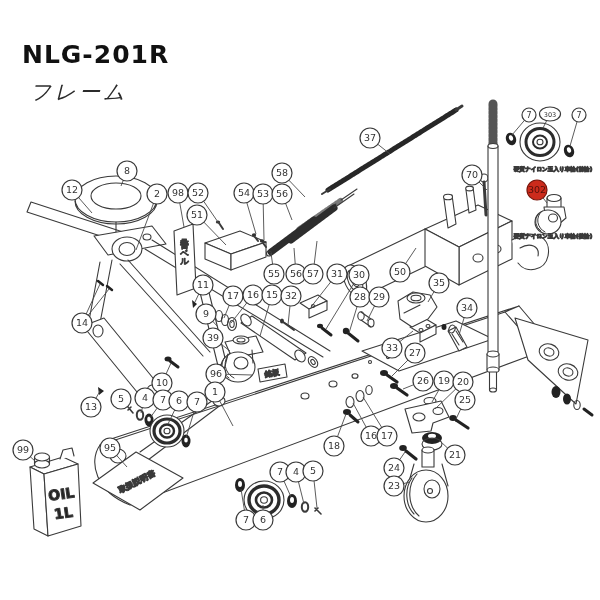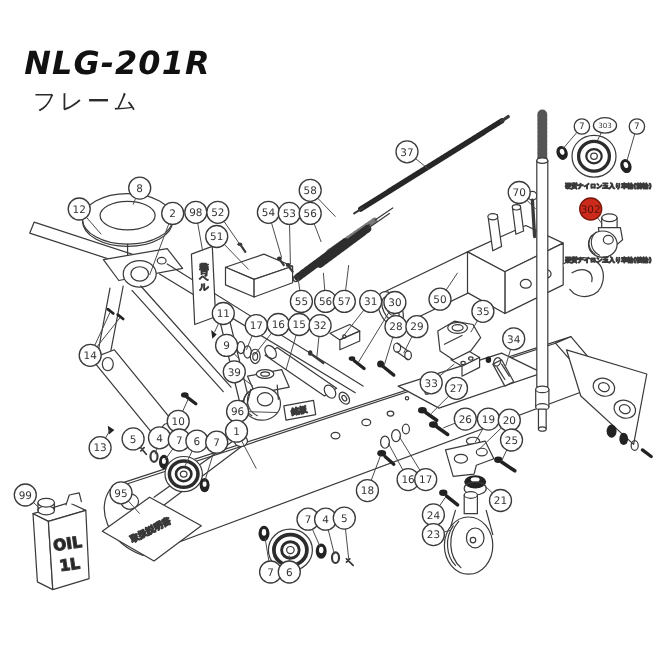--- a/index.html
+++ b/index.html
@@ -1,21 +1,21 @@
 <!DOCTYPE html>
 <html><head>
 <meta charset="utf-8">
 <style>
   html,body{margin:0;padding:0;background:#fff;}
   #stage{position:relative;width:600px;height:600px;background:#fff;overflow:hidden;
          font-family:"DejaVu Sans","Liberation Sans",sans-serif;}
   #diagram{position:absolute;left:0;top:0;}
-  .title{position:absolute;left:22px;top:40px;font-size:29px;font-weight:bold;
-         font-style:italic;color:#111;letter-spacing:1px;white-space:nowrap;}
-  .subtitle{position:absolute;left:30px;top:78px;font-size:21px;
+  .title{position:absolute;left:22px;top:40px;font-size:25px;font-weight:bold;
+         color:#111;letter-spacing:1px;white-space:nowrap;}
+  .subtitle{position:absolute;left:30px;top:78px;font-size:21px;font-style:italic;
             color:#2b2b2b;letter-spacing:3px;white-space:nowrap;}
   text{font-family:"DejaVu Sans","Liberation Sans",sans-serif;}
 </style>
 </head>
 <body>
 
 <div id="stage">
   <div class="title">NLG-201R</div>
   <div class="subtitle">フレーム</div>
 

